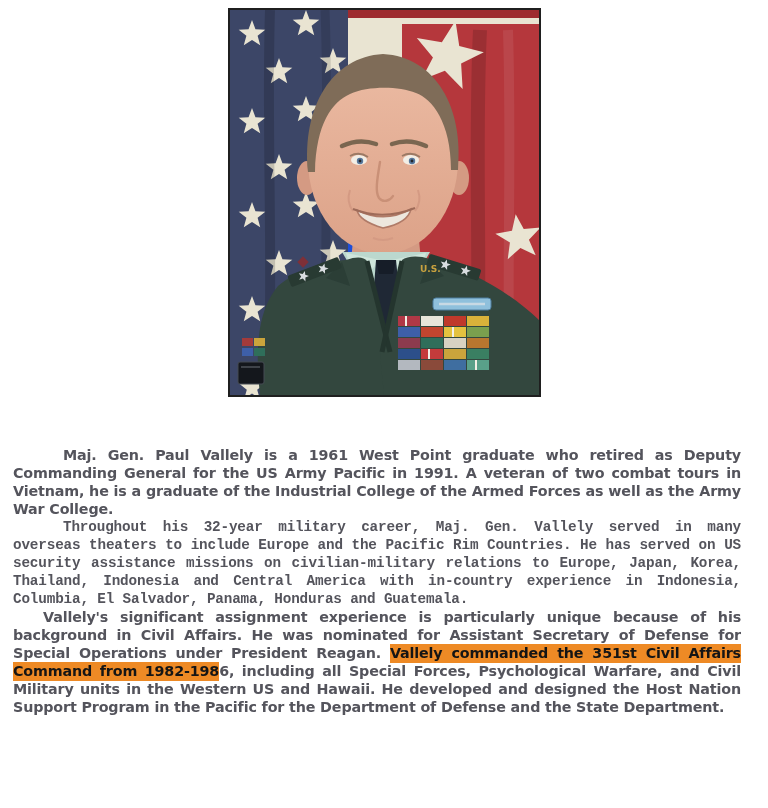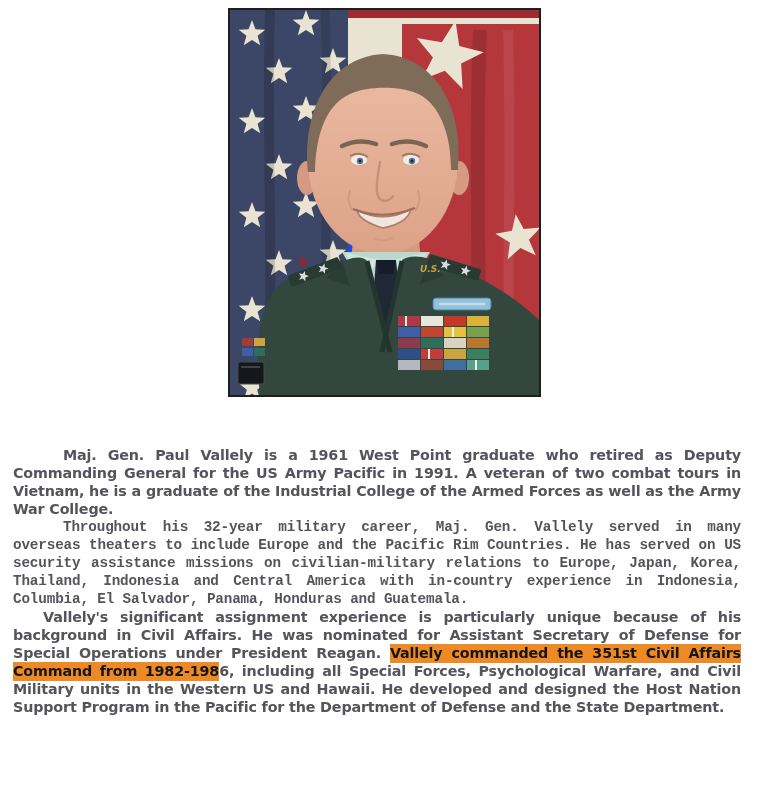--- a/index.html
+++ b/index.html
@@ -26,21 +26,20 @@
     overflow:hidden;
   }
   .page{width:768px;height:808px;position:relative;background:var(--page-bg);}
   .photo-frame{
     margin:8px auto 0 auto;
     width:309px;height:385px;
     border:2px solid var(--photo-border);
     box-sizing:content-box;
     background:#1d4ed8;
     overflow:hidden;
-    font-style:italic;
   }
   .photo-frame svg{display:block;width:309px;height:385px;}
   .bio{
     position:absolute;
     left:13px;right:27px;top:438px;
     color:var(--text-color);
     font-size:14.3px;
     font-weight:600;
     line-height:18px;
     letter-spacing:-0.15px;

